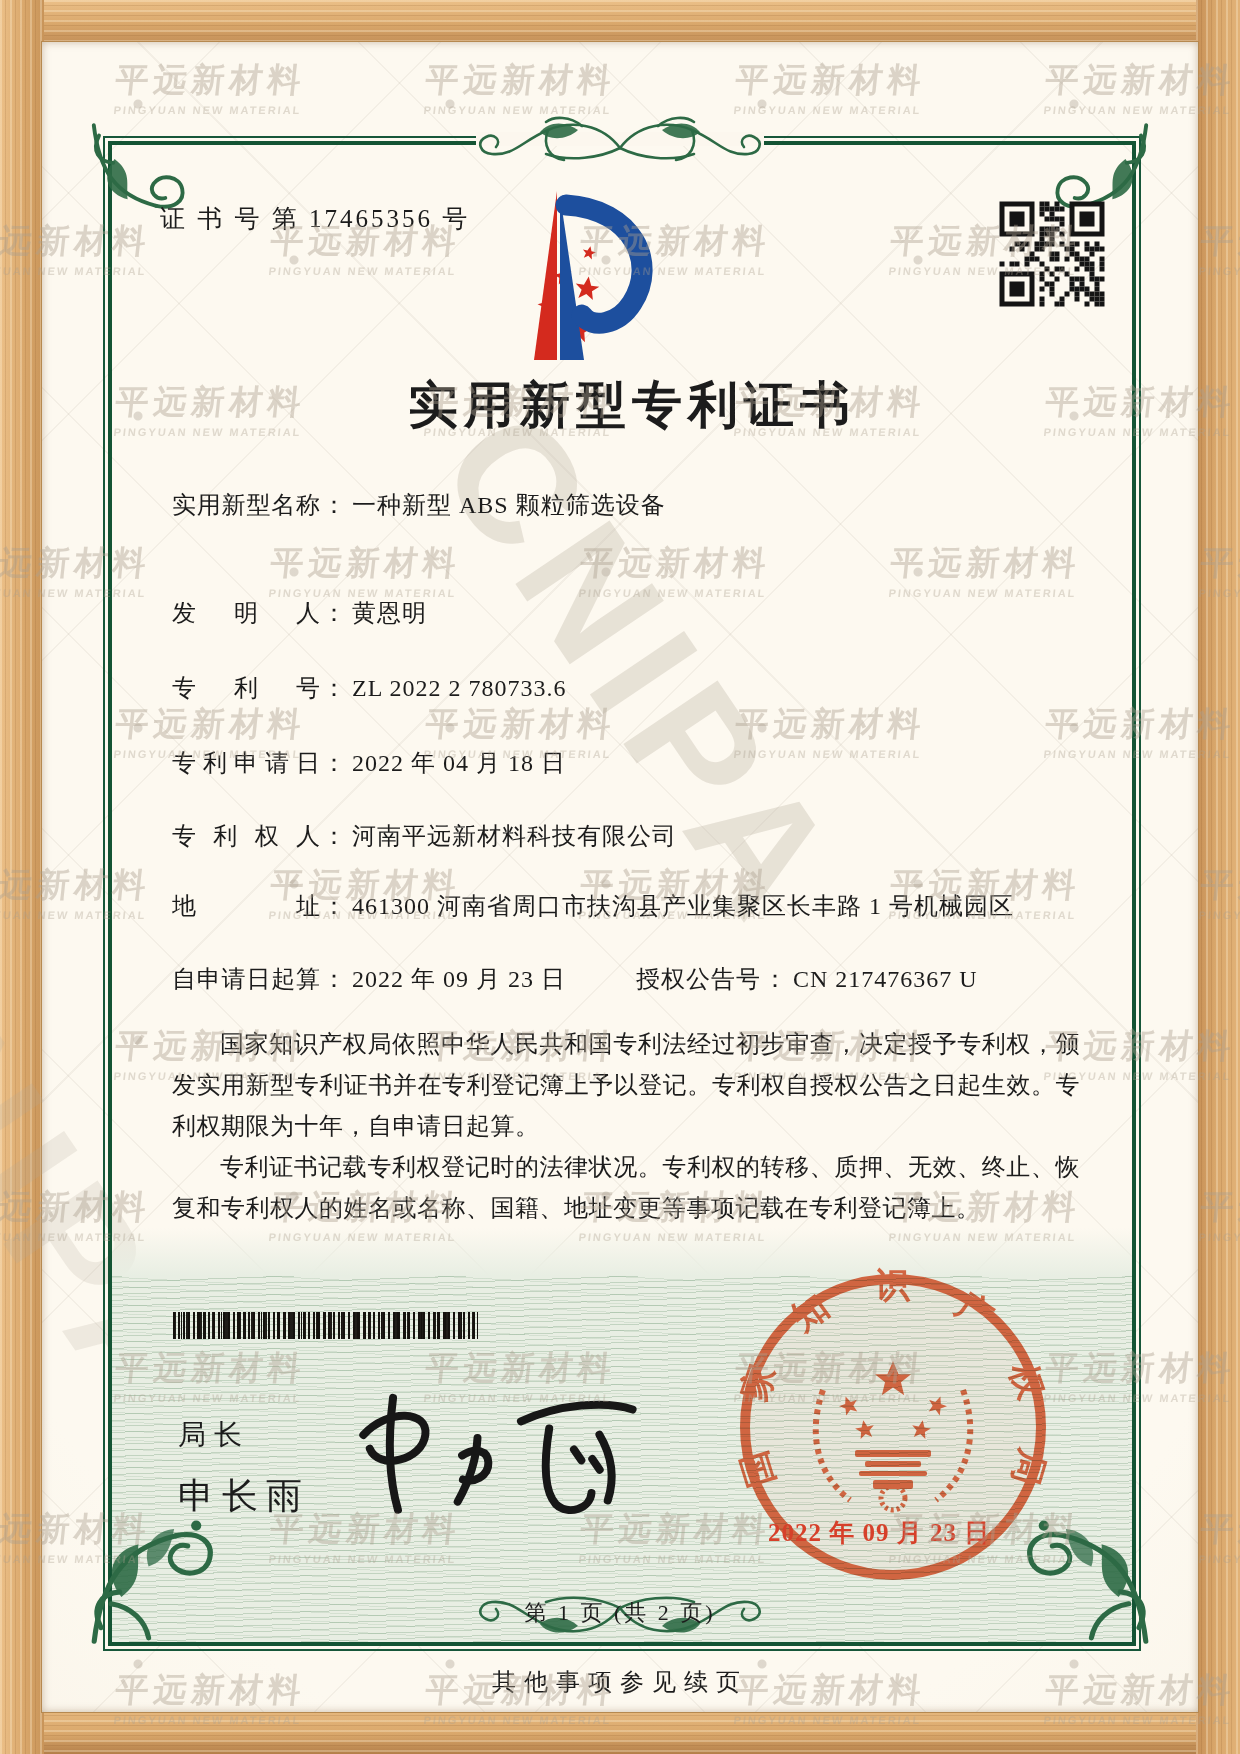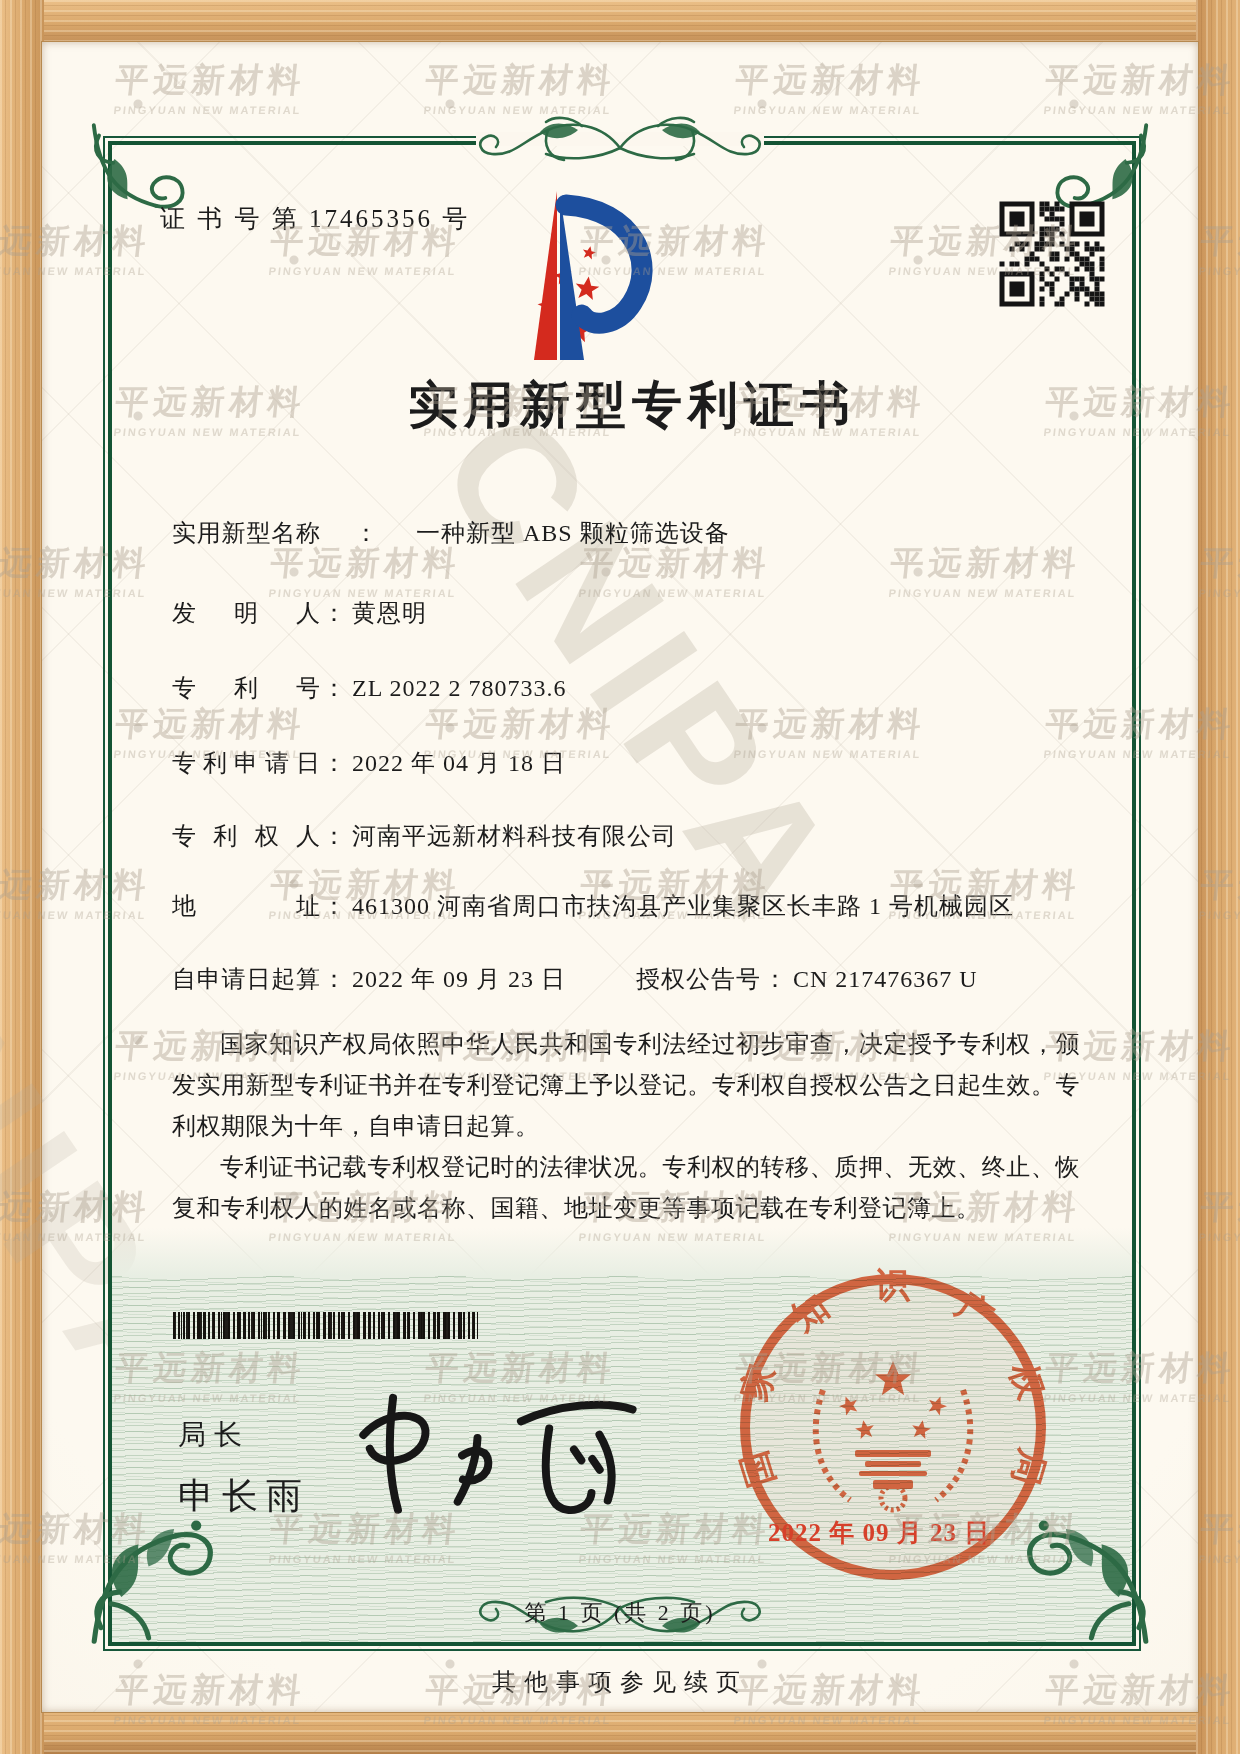--- a/index.html
+++ b/index.html
@@ -65,21 +65,21 @@
   .abs{position:absolute;z-index:6;}
   .cert-no{left:160px;top:202px;font-size:25px;letter-spacing:3px;}
   .logo{left:468px;top:183px;}
   .qr{left:996px;top:198px;width:112px;height:112px;}
   .title{left:103px;top:360px;width:1034px;text-align:center;font-size:50px;font-weight:bold;
          letter-spacing:6px;margin:12px;}
   .frow{position:absolute;left:172px;display:flex;font-size:24px;line-height:34px;z-index:6;}
   .flabel{display:inline-block;width:148px;text-align:justify;text-align-last:justify;}
   .fcolon{display:inline-block;margin:0 6px 0 2px;}
   .fvalue{letter-spacing:1px;}
-  .f0{top:516px;gap:32px;} .f1{top:596px;} .f2{top:671px;} .f3{top:746px;} .f4{top:819px;} .f5{top:889px;}
+  .f0{top:488px;} .f1{top:596px;} .f2{top:671px;} .f3{top:746px;} .f4{top:819px;} .f5{top:889px;}
   .f5 .fvalue{width:738px;}
   .grant-left{top:962px;}
   .grant-right{top:962px;left:636px;}
   .grant-right .glabel{letter-spacing:1px;}
   .body-text{left:172px;top:1024px;width:908px;font-size:24px;line-height:41px;text-align:justify;}
   .body-text p{margin:0;text-indent:2em;letter-spacing:.5px;}
 
   .barcode{left:173px;top:1312px;width:305px;height:27px;
     background:
       repeating-linear-gradient(90deg,#15120e 0 2px, rgba(0,0,0,0) 2px 5px),

